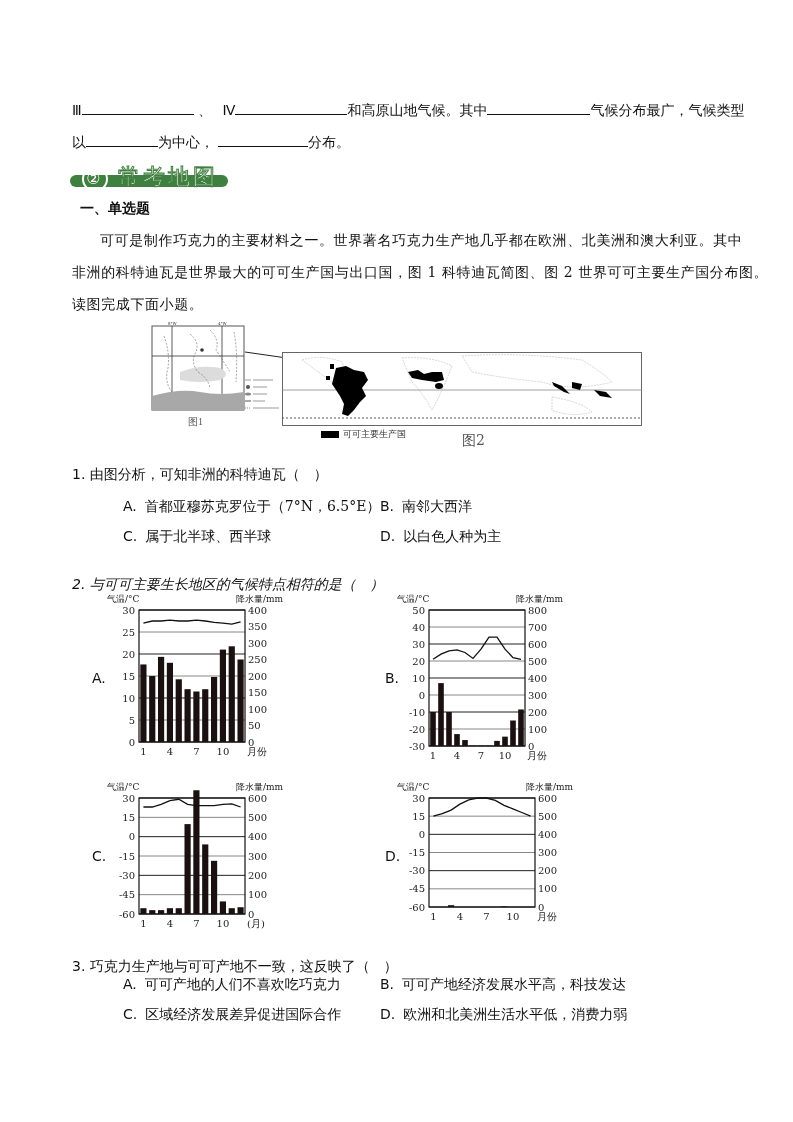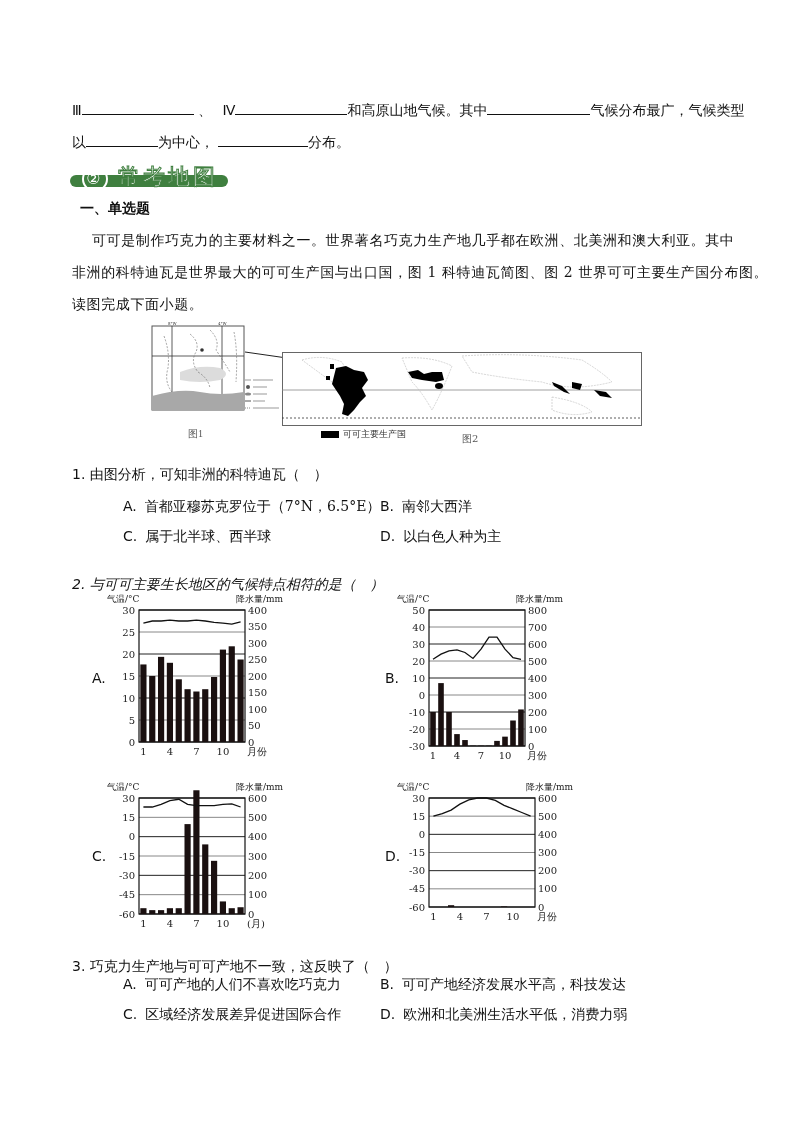--- a/index.html
+++ b/index.html
@@ -36,21 +36,21 @@
   <span class="serif">以</span><span class="blank" style="width:72px;"></span><span class="serif">为中心，</span><span class="blank" style="width:90px; margin-left:4px;"></span><span class="serif">分布。</span>
 </div>
 
 <div class="banner"></div>
 <div class="banner-text">
   <span class="banner-num">②</span><span>常考地图</span>
 </div>
 
 <div class="abs section" style="left:80px; top:200px;">一、单选题</div>
 
-<div class="abs para" style="left:92px; top:224px;">可可是制作巧克力的主要材料之一。世界著名巧克力生产地几乎都在欧洲、北美洲和澳大利亚。其中</div>
+<div class="abs para" style="left:100px; top:224px;">可可是制作巧克力的主要材料之一。世界著名巧克力生产地几乎都在欧洲、北美洲和澳大利亚。其中</div>
 <div class="abs para" style="left:72px; top:256px;">非洲的科特迪瓦是世界最大的可可生产国与出口国，图 1 科特迪瓦简图、图 2 世界可可主要生产国分布图。</div>
 <div class="abs para" style="left:72px; top:288px;">读图完成下面小题。</div>
 
 <svg class="abs" style="left:150px; top:322px;" width="100" height="90" viewBox="0 0 100 90">
   <rect x="2" y="4" width="92" height="84" fill="#fff" stroke="#555" stroke-width="1"></rect>
   <line x1="22" y1="4" x2="22" y2="88" stroke="#333" stroke-width="0.8"></line>
   <line x1="72" y1="4" x2="72" y2="88" stroke="#333" stroke-width="0.8"></line>
   <line x1="2" y1="34" x2="94" y2="34" stroke="#333" stroke-width="0.8"></line>
   <path d="M2,74 Q30,66 50,70 Q70,74 94,70 L94,88 L2,88 Z" fill="#a8a8a8"></path>
   <path d="M30,50 Q50,42 70,46 Q82,52 70,58 Q50,62 30,58 Z" fill="#dcdcdc"></path>
@@ -64,21 +64,21 @@
   <line x1="10" y1="8" x2="30" y2="8" stroke="#ccc" stroke-width="2"></line>
   <circle cx="5" cy="15" r="2" fill="#555"></circle>
   <line x1="10" y1="15" x2="24" y2="15" stroke="#ccc" stroke-width="2"></line>
   <ellipse cx="5" cy="22" rx="3" ry="1.5" fill="#888"></ellipse>
   <line x1="10" y1="22" x2="24" y2="22" stroke="#ccc" stroke-width="2"></line>
   <line x1="2" y1="29" x2="8" y2="29" stroke="#555" stroke-width="1"></line>
   <line x1="10" y1="29" x2="22" y2="29" stroke="#ccc" stroke-width="2"></line>
   <line x1="2" y1="36" x2="8" y2="36" stroke="#888" stroke-dasharray="1,1"></line>
   <line x1="10" y1="36" x2="36" y2="36" stroke="#ccc" stroke-width="2"></line>
 </svg>
-<div class="abs" style="left:188px; top:415px; font-size:10px; color:#555; font-family:Liberation Serif, serif;margin-top:12px;">图1</div>
+<div class="abs" style="left:188px; top:415px; font-size:10px; color:#555; font-family:Liberation Serif, serif;">图1</div>
 
 <svg class="abs" style="left:245px; top:350px;" width="200" height="35">
   <line x1="0" y1="2" x2="195" y2="30" stroke="#222" stroke-width="1"></line>
 </svg>
 
 <svg class="abs" style="left:282px; top:352px;" width="360" height="74" viewBox="0 0 360 74">
   <rect x="0.5" y="0.5" width="359" height="73" fill="#fff" stroke="#666" stroke-width="1"></rect>
   <line x1="0" y1="38" x2="360" y2="38" stroke="#888" stroke-width="0.8"></line>
   <line x1="0" y1="66" x2="360" y2="66" stroke="#333" stroke-width="0.8" stroke-dasharray="2,2"></line>
   <path d="M20,8 Q40,2 60,10 L70,30 Q60,36 50,30 Z M120,6 Q150,4 170,14 Q160,40 150,58 Q140,40 130,30 Z M180,4 Q240,0 300,8 Q320,20 330,30 Q290,40 260,30 Q220,26 190,20 Z M270,45 Q300,50 310,60 Q290,66 270,58 Z" fill="none" stroke="#bbb" stroke-width="0.6" stroke-dasharray="2,1"></path>
@@ -86,21 +86,21 @@
   <rect x="48" y="12" width="4" height="5" fill="#000"></rect>
   <rect x="44" y="24" width="4" height="4" fill="#000"></rect>
   <path d="M126,20 L136,18 L142,22 L150,20 L160,20 L162,28 L154,30 L140,28 L130,26 Z" fill="#000"></path>
   <ellipse cx="157" cy="34" rx="4" ry="3" fill="#000"></ellipse>
   <path d="M270,30 L280,34 L288,42 L282,40 L272,34 Z M290,30 L300,32 L298,38 L290,36 Z M312,38 L324,40 L330,46 L318,44 Z" fill="#000"></path>
 </svg>
 <div class="abs" style="left:290px; top:428px; display:flex; align-items:center; gap:4px; font-size:9px; color:#333; font-family:'DejaVu Serif',serif;padding-left:31px;">
   <span style="display:inline-block; width:18px; height:7px; background:#000;"></span>
   <span>可可主要生产国</span>
 </div>
-<div class="abs" style="left:462px; top:432px; font-size:10px; color:#555; font-family:'DejaVu Serif',serif;">图2</div>
+<div class="abs" style="left:462px; top:432px; font-size:14px; color:#555; font-family:'DejaVu Serif',serif;">图2</div>
 
 <div class="abs q" style="left:72px; top:466px;">
   <span>1.</span>
   <span class="serif">由图分析，可知非洲的科特迪瓦（　）</span>
 </div>
 <div class="abs opt" style="left:93px; top:498px;">
   <span class="opt-label">A.</span><span class="serif">首都亚穆苏克罗位于（7°N，6.5°E）</span>
 </div>
 <div class="abs opt" style="left:350px; top:498px;">
   <span class="opt-label">B.</span><span class="serif">南邻大西洋</span>

